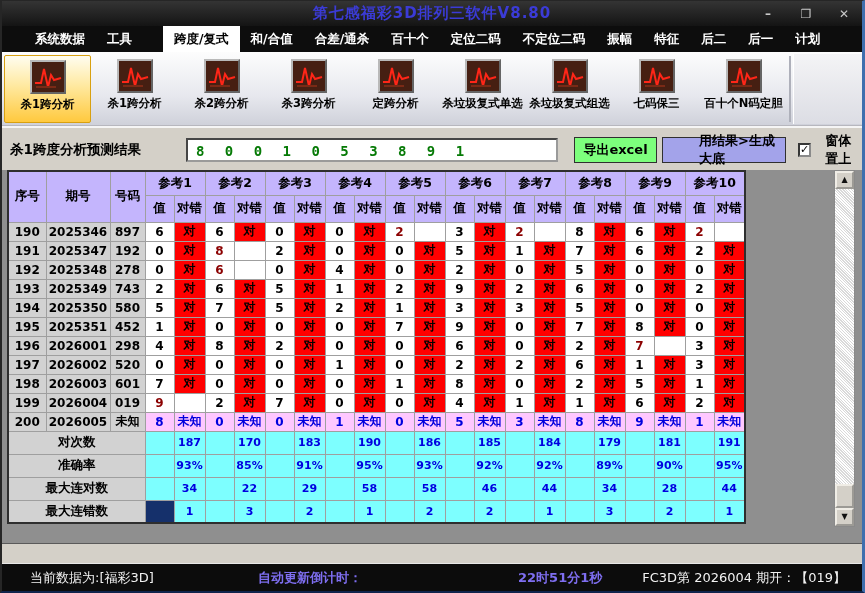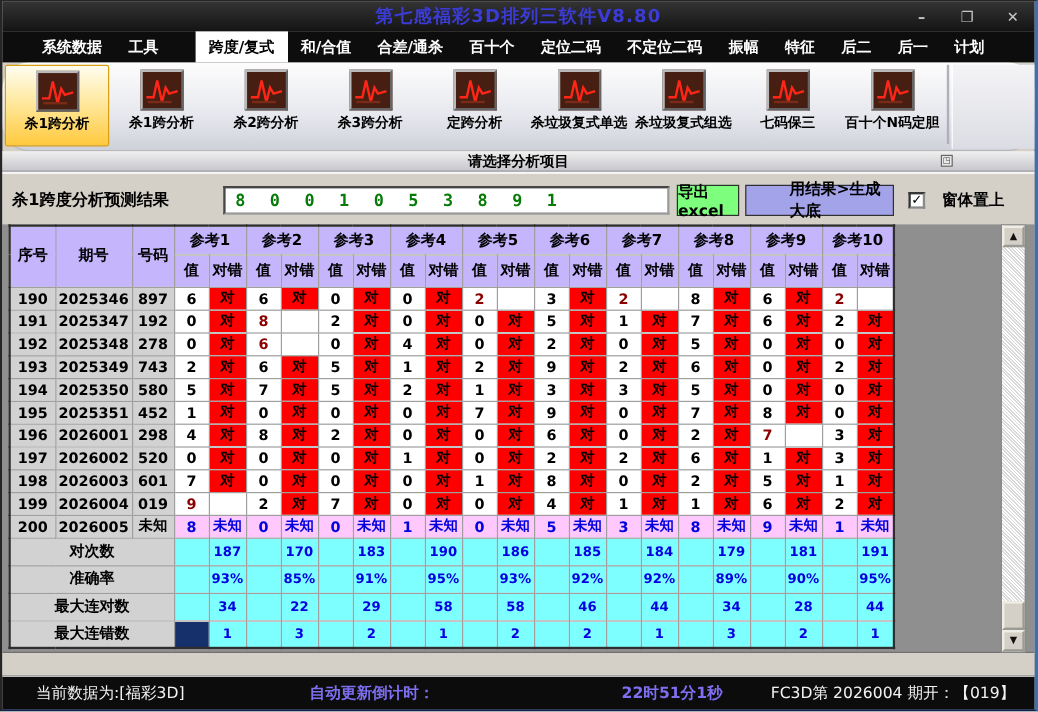--- a/index.html
+++ b/index.html
@@ -18,21 +18,21 @@
   .winctrls { position:absolute; right:10px; top:0; height:25px; display:flex; align-items:center; gap:22px; }
   .winctrl { color:#c9c9c9; font-size:12px; font-weight:bold; width:16px; text-align:center; cursor:default; }
 
   
   .menubar { height:26px; background:#0d0d0d; display:flex; align-items:stretch; padding-left:22px; flex:0 0 auto; }
   .menu-item { color:#fff; font-size:12.5px; font-weight:bold; padding:0 11px; display:flex; align-items:center; }
   .menu-item.active { background:#ffffff; color:#000;margin-left:20px; }
 
   
   .toolbar { height:74px; background:linear-gradient(#fdfdfd,#e7e8ee 60%,#cfd1da); display:flex;
-             align-items:flex-start; padding:2px 0 2px 2px; flex:0 0 auto; border-bottom:1px solid #b7b7be;border-radius:22px; }
+             align-items:center; padding:2px 0 2px 2px; flex:0 0 auto; border-bottom:1px solid #b7b7be; }
   .tool-item { width:87px; height:68px; display:flex; flex-direction:column; align-items:center;
                justify-content:flex-start; padding-top:4px; border-radius:2px; }
   .tool-item.selected { background:linear-gradient(#fffdf0,#ffe9a0 45%,#ffc93e); border:1px solid #d8a010; }
   .tool-icon { width:36px; height:34px; background:#461f12; border:2px outset #b9b9b9; margin-bottom:3px; }
   .tool-label { font-size:11.5px; font-weight:bold; color:#000; white-space:nowrap; }
   .tool-divider { width:2px; height:66px; background:#aeb0ba; margin:0 2px; }
   .tool-spacer { flex:1; background:linear-gradient(#f4f4f6,#dcdde4); height:70px; border-left:1px solid #fff; }
 
   
   .captionbar { height:17px; background:linear-gradient(#f0f0f0,#c7c7cd); display:flex; align-items:center;
@@ -43,21 +43,21 @@
 
   
   .content { flex:1 1 auto; background:#8f8f8f; border-top:2px solid #f5f5f5; display:flex; flex-direction:column; }
   .controls { height:42px; background:#d4d0c8; display:flex; align-items:center; padding:2px 0 0 8px; flex:0 0 auto; }
   .result-label { color:#000000; font-size:13.5px; font-weight:bold; width:176px; flex:0 0 auto; }
   .result-input { width:372px; height:24px; border:2px inset #9a9a9a; background:#fff; color:#067a06;
                   font-weight:bold; font-size:14px; letter-spacing:6px; padding:2px 0 0 8px;
                   font-family:"DejaVu Sans Mono","Liberation Mono",monospace; flex:0 0 auto; }
   .btn { height:26px; border:1px solid #303030; font-weight:bold; font-size:13px; color:#000;
          display:flex; align-items:center; justify-content:center; cursor:default; flex:0 0 auto; }
-  .btn-export { width:52px; margin-left:6px; background:#7dff7d; }
+  .btn-export { width:83px; margin-left:16px; background:#7dff7d; }
   .btn-generate { width:124px; margin-left:5px; background:#a3a3ea;padding-left:36px; }
   .ontop { display:flex; align-items:center; margin-left:12px; gap:4px; }
   .checkbox { width:14px; height:14px; background:#fff; border:2px inset #8a8a8a; font-size:11px;
               line-height:10px; text-align:center; color:#000; font-weight:bold; }
   .ontop-label { font-size:13px; font-weight:bold; color:#000;margin-left:10px; }
 
   .viewport { flex:1 1 auto; position:relative; }
 
   
   table { border-collapse:collapse; background:#fff; position:absolute; left:5px; top:0;
@@ -197,24 +197,20 @@
             <rect x="0" y="0" width="32" height="30" fill="#461f12"></rect>
             <polyline points="3,21 9,21 12,7 16,25 19,13 22,18 29,16" fill="none" stroke="#ff2618" stroke-width="2"></polyline>
             <rect x="4" y="24" width="20" height="2" fill="#7a2a16"></rect>
           </svg></div>
         <div class="tool-label">百十个N码定胆</div>
       </div>
       <div class="tool-divider"></div>
       <div class="tool-spacer"></div>
     </div>
 
-  <div class="captionbar">
-    <span class="caption-text">请选择分析项目</span>
-    <span class="caption-icon">◳</span>
-  </div>
 
   <div class="content">
 
     <div class="controls">
       <span class="result-label">杀1跨度分析预测结果</span>
       <input class="result-input" readonly="" value="8 0 0 1 0 5 3 8 9 1" style="">
       <div class="btn btn-export">导出excel</div>
       <div class="btn btn-generate">用结果&gt;生成大底</div>
       <div class="ontop">
         <div class="checkbox">✓</div>

